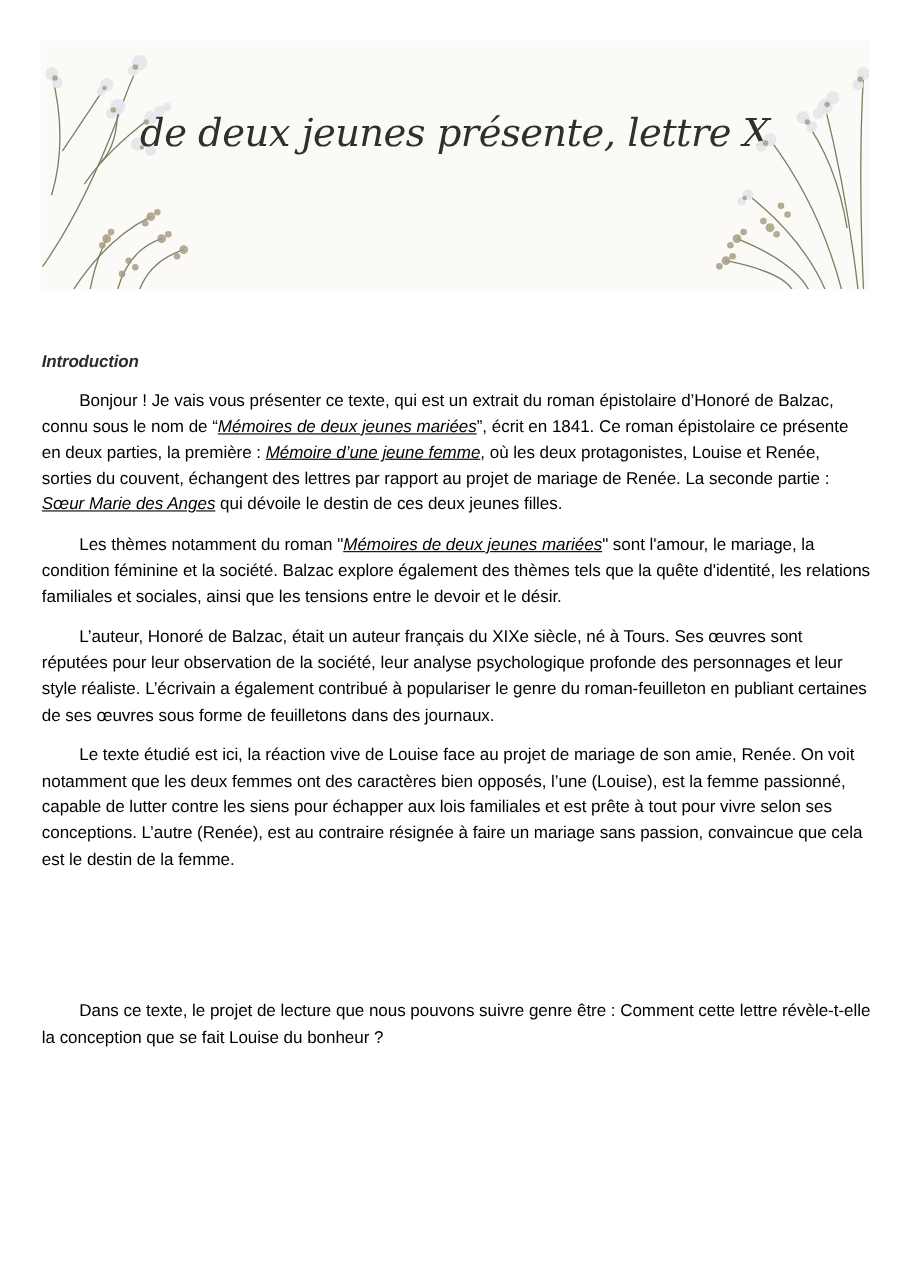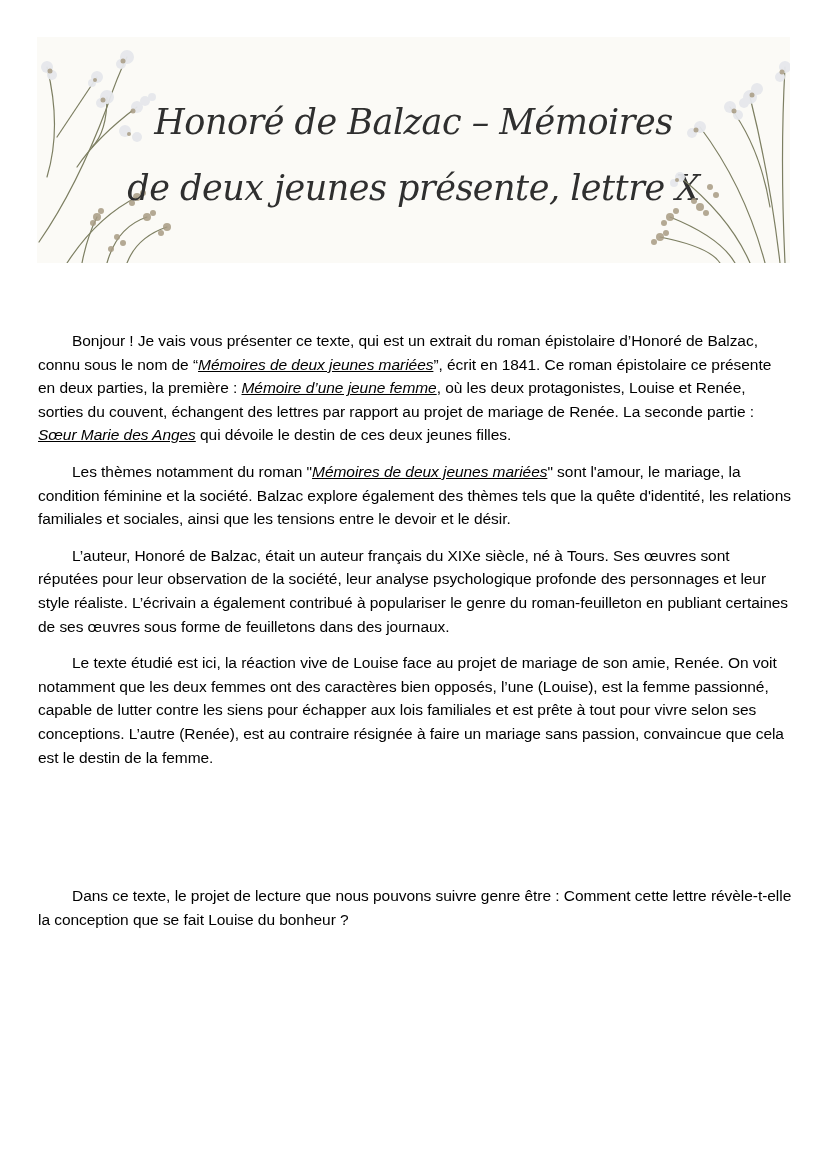--- a/index.html
+++ b/index.html
@@ -131,21 +131,20 @@
         <circle cx="56" cy="186" r="3"></circle>
       <circle cx="130" cy="190" r="4"></circle>
         <circle cx="124" cy="196" r="3"></circle>
       <circle cx="80" cy="200" r="3"></circle>
         <circle cx="86" cy="206" r="3"></circle>
         <circle cx="74" cy="212" r="3"></circle>
     </g>
   </svg>
 
   <div class="banner-title">
-    <span>Honoré de Balzac – Mémoires</span>
     <span>de deux jeunes présente, lettre X</span>
   </div>
 
   <svg class="flowers-right" viewBox="0 0 150 226" xmlns="http://www.w3.org/2000/svg">
     <g stroke="#7d7f62" stroke-width="1.2" fill="none" stroke-linecap="round">
       <path d="M140 226 Q130 140 110 60"></path>
       <path d="M125 226 Q105 150 60 90"></path>
       <path d="M110 226 Q90 180 40 140"></path>
       <path d="M145 226 Q140 120 145 30"></path>
       <path d="M95 226 Q80 200 30 180"></path>
@@ -180,20 +179,21 @@
       <circle cx="60" cy="170" r="4"></circle>
         <circle cx="66" cy="176" r="3"></circle>
         <circle cx="54" cy="164" r="3"></circle>
       <circle cx="70" cy="150" r="3"></circle>
         <circle cx="76" cy="158" r="3"></circle>
     </g>
   </svg>
 </div>
 
 <div class="content">
+  <h2 class="section-heading">Introduction</h2>
   <div class="gap-s"></div>
 
   <p class="para">
     <span>Bonjour ! Je vais vous présenter ce texte, qui est un extrait du roman épistolaire d’Honoré de Balzac, connu sous le nom de “</span><span class="ref">Mémoires de deux jeunes mariées</span><span>”, écrit en 1841. Ce roman épistolaire ce présente en deux parties, la première : </span><span class="ref">Mémoire d’une jeune femme</span><span>, où les deux protagonistes, Louise et Renée, sorties du couvent, échangent des lettres par rapport au projet de mariage de Renée. La seconde partie : </span><span class="ref">Sœur Marie des Anges</span><span> qui dévoile le destin de ces deux jeunes filles.</span>
   </p>
   <div class="gap-m"></div>
 
   <p class="para">
     <span>Les thèmes notamment du roman "</span><span class="ref">Mémoires de deux jeunes mariées</span><span>" sont l'amour, le mariage, la condition féminine et la société. Balzac explore également des thèmes tels que la quête d'identité, les relations familiales et sociales, ainsi que les tensions entre le devoir et le désir.</span>
   </p>

